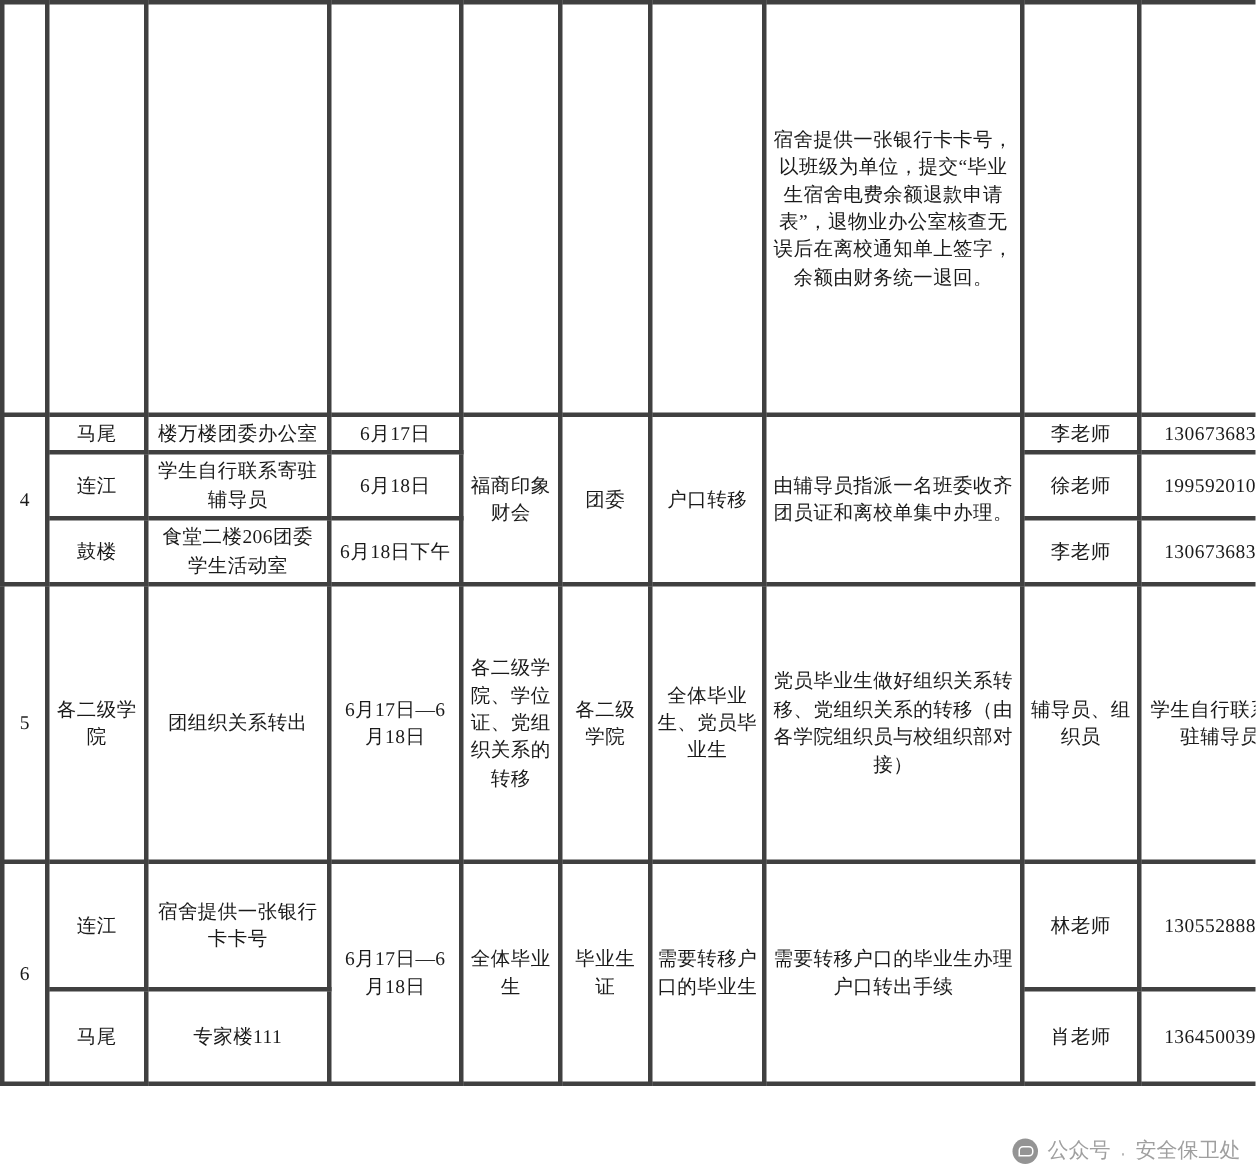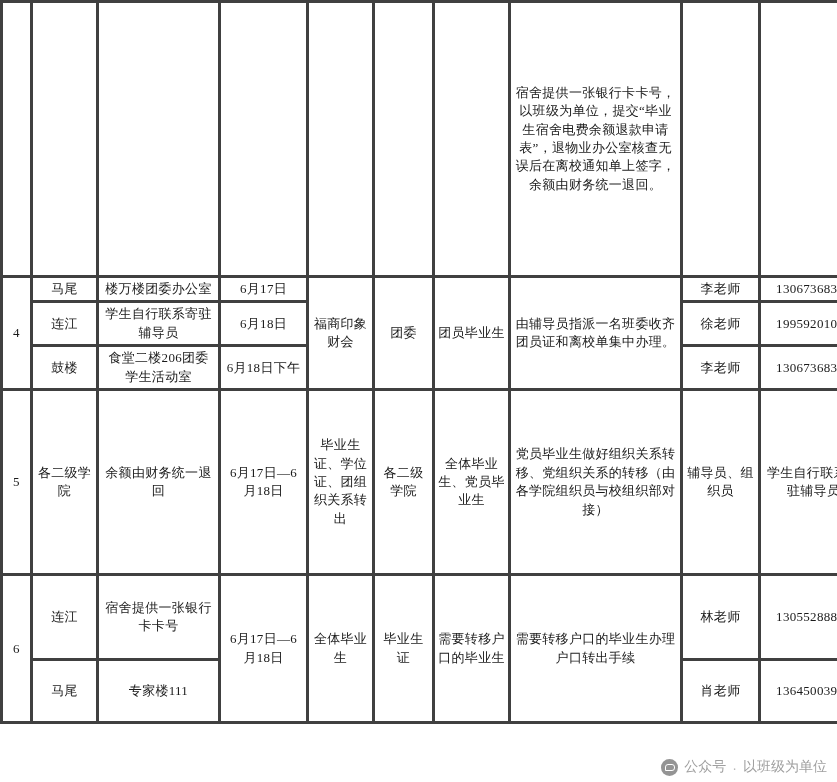--- a/index.html
+++ b/index.html
@@ -133,21 +133,21 @@
         <td></td>
       </tr>
 
       <tr>
         <td class="num" rowspan="3">4</td>
         <td>马尾</td>
         <td>楼万楼团委办公室</td>
         <td>6月17日</td>
         <td rowspan="3">福商印象财会</td>
         <td rowspan="3">团委</td>
-        <td rowspan="3">团员毕业生</td>
+        <td rowspan="3">户口转移</td>
         <td rowspan="3" class="longtext">由辅导员指派一名班委收齐团员证和离校单集中办理。</td>
         <td>李老师</td>
         <td class="phone">13067368373</td>
       </tr>
       <tr>
         <td>连江</td>
         <td>学生自行联系寄驻辅导员</td>
         <td>6月18日</td>
         <td>徐老师</td>
         <td class="phone">19959201008</td>
@@ -156,23 +156,23 @@
         <td>鼓楼</td>
         <td>食堂二楼206团委学生活动室</td>
         <td>6月18日下午</td>
         <td>李老师</td>
         <td class="phone">13067368373</td>
       </tr>
 
       <tr>
         <td class="num vert-pad" style="height:178px;">5</td>
         <td>各二级学院</td>
-        <td>余额由财务统一退回</td>
+        <td>团组织关系转出</td>
         <td>6月17日—6月18日</td>
-        <td>毕业生证、学位证、团组织关系转出</td>
+        <td>各二级学院、学位证、党组织关系的转移</td>
         <td>各二级学院</td>
         <td>全体毕业生、党员毕业生</td>
         <td class="longtext">党员毕业生做好组织关系转移、党组织关系的转移（由各学院组织员与校组织部对接）</td>
         <td>辅导员、组织员</td>
         <td>学生自行联系寄驻辅导员</td>
       </tr>
 
       <tr>
         <td class="num" rowspan="2">6</td>
         <td style="height:78px;">连江</td>
@@ -191,16 +191,16 @@
         <td>肖老师</td>
         <td class="phone">13645003905</td>
       </tr>
     </tbody>
   </table>
 
   <div class="wm">
     <span class="wm-logo"></span>
     <span>公众号</span>
     <span class="wm-sep">·</span>
-    <span>以班级为单位</span>
+    <span>安全保卫处</span>
   </div>
 
 </div>
 
 </body></html>

